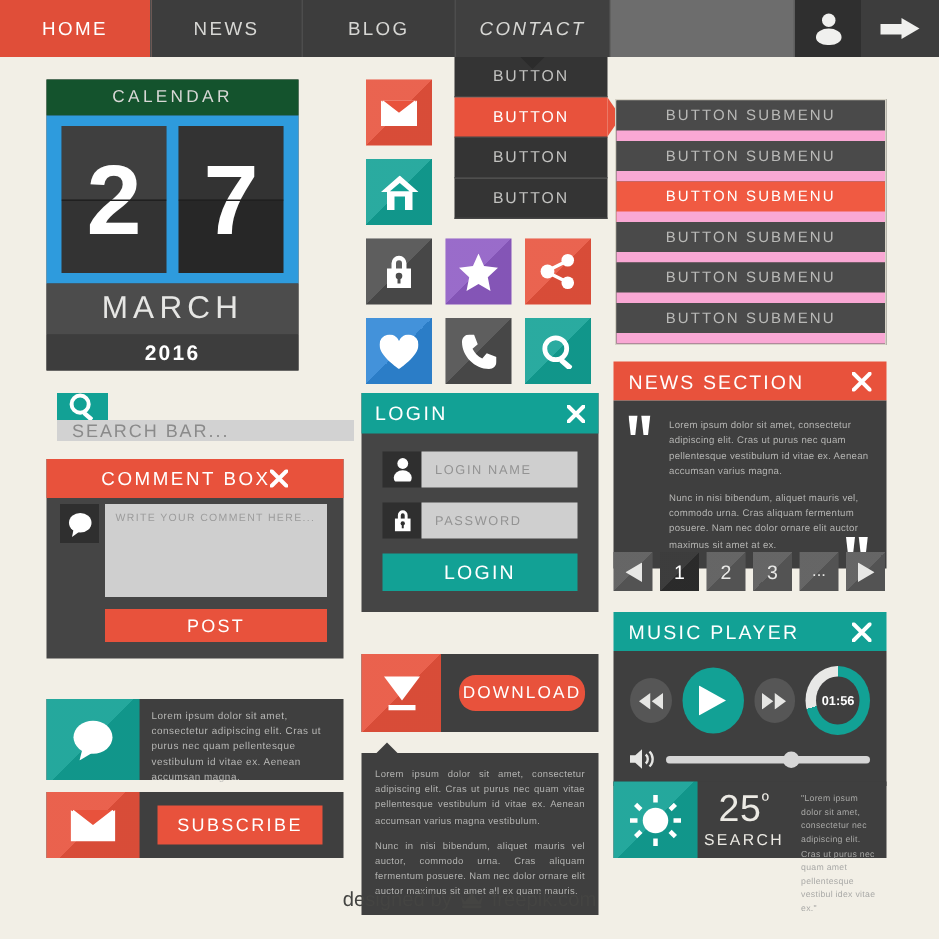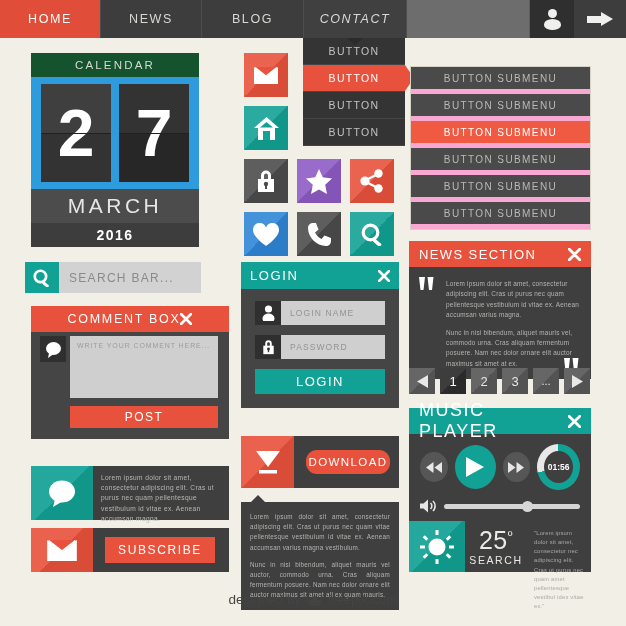--- a/index.html
+++ b/index.html
@@ -45,21 +45,21 @@
              border-bottom: 1px solid #454545; position: relative; }
   .dd-item.active { background: #e8523c; color: #fff; }
   .dd-item.active .dd-point { position: absolute; right: -9px; top: 0; width: 0; height: 0;
              border-top: 13.5px solid transparent; border-bottom: 13.5px solid transparent;
              border-left: 9px solid #e8523c; }
 
   
   .submenu { position: absolute; left: 410px; top: 66px; width: 181px; border: 1px solid #d6d2c6; background: #3d3d3d; }
   .sub-item { height: 27px; display: flex; align-items: center; justify-content: center;
               font-size: 10px; letter-spacing: 1.4px; color: #b9b9b7; background: #4a4a4a;
-              border-bottom: 5px solid #f9a8d4; }
+              border-bottom: 7px solid #f9a8d4; }
   .sub-item.active { background: #f05a42; color: #fff; }
 
   
   .calendar { position: absolute; left: 31px; top: 53px; width: 168px; background: #3a3a3a; }
   .cal-title { height: 24px; background: #14532d; color: #d8d8d6; font-size: 11.5px;
                letter-spacing: 2.2px; display: flex; align-items: center; justify-content: center; }
   .cal-days { background: #2e9bdd; padding: 7px 10px; display: flex; gap: 8px; }
   .cal-day { flex: 1; height: 98px; background: #2e2e2e; position: relative; overflow: hidden; }
   .cal-day .num { position: absolute; left: 0; top: 0; width: 100%; height: 100%;
                   display: flex; align-items: center; justify-content: center;
@@ -77,21 +77,21 @@
   
   .tiles { position: absolute; left: 244px; top: 53px; width: 150px; }
   .tile { width: 44px; height: 44px; position: relative; overflow: hidden;
           display: flex; align-items: center; justify-content: center; }
   .tile .shade { position: absolute; left: 0; top: 0; width: 100%; height: 100%;
                  background: linear-gradient(135deg, rgba(255,255,255,0.10) 0%, rgba(255,255,255,0.10) 50%, rgba(0,0,0,0.07) 50%, rgba(0,0,0,0.07) 100%); }
   .tile svg { position: relative; z-index: 2; }
   .tile-row { display: flex; gap: 9px; margin-bottom: 9px; }
 
   
-  .searchbar { position: absolute; left: 25px; top: 262px; width: 176px; height: 31px; display: flex; }
+  .searchbar { position: absolute; left: 38px; top: 262px; width: 198px; height: 31px; display: flex; flex-direction: column; }
   .search-ic { width: 34px; height: 31px; background: #12a195; display: flex; align-items: center; justify-content: center; }
   .search-input { flex: 1; background: #d2d2d2; display: flex; align-items: center;
                   padding-left: 10px; color: #8a8a8a; font-size: 12px; letter-spacing: 1.3px; }
 
   
   .commentbox { position: absolute; left: 31px; top: 306px; width: 198px; background: #454545; }
   .cb-title { height: 26px; background: #e8523c; color: #fff; font-size: 12.5px; letter-spacing: 1.7px;
               display: flex; align-items: center; padding: 0 8px; justify-content: center; }
   .cb-body { padding: 4px 11px 11px 9px; }
   .cb-row { display: flex; gap: 4px; }
@@ -160,21 +160,21 @@
   .pager { position: absolute; left: 409px; top: 368px; width: 182px; display: flex; gap: 5px; }
   .pg { width: 26px; height: 26px; background: #5a5a5a; color: #e8e8e6; font-size: 13px;
         display: flex; align-items: center; justify-content: center; position: relative; overflow: hidden; }
   .pg.active { background: #2e2e2e; color: #fff; }
   .pg .shade { position: absolute; left: 0; top: 0; width: 100%; height: 100%;
                background: linear-gradient(135deg, rgba(255,255,255,0.07) 0 50%, rgba(0,0,0,0.08) 50% 100%); }
   .pg span, .pg svg { position: relative; z-index: 2; }
 
   
   .music { position: absolute; left: 409px; top: 408px; width: 182px; }
-  .mp-title { height: 26px; background: #12a195; color: #fff; font-size: 18px; letter-spacing: 1.5px;
+  .mp-title { height: 26px; background: #12a195; color: #fff; font-size: 13px; letter-spacing: 1.5px;
               display: flex; align-items: center; justify-content: space-between; padding: 0 10px; }
   .mp-body { background: #3f3f3f; padding: 10px 11px 11px; }
   .mp-controls { display: flex; align-items: center; gap: 7px; }
   .mp-btn { width: 30px; height: 30px; border-radius: 50%; background: #565656;
             display: flex; align-items: center; justify-content: center; }
   .mp-play { width: 44px; height: 44px; border-radius: 50%; background: #12a195;
              display: flex; align-items: center; justify-content: center; }
   .mp-time { margin-left: auto; width: 46px; height: 46px; position: relative;
              display: flex; align-items: center; justify-content: center; }
   .mp-time .ring { position: absolute; inset: 0; border-radius: 50%;

